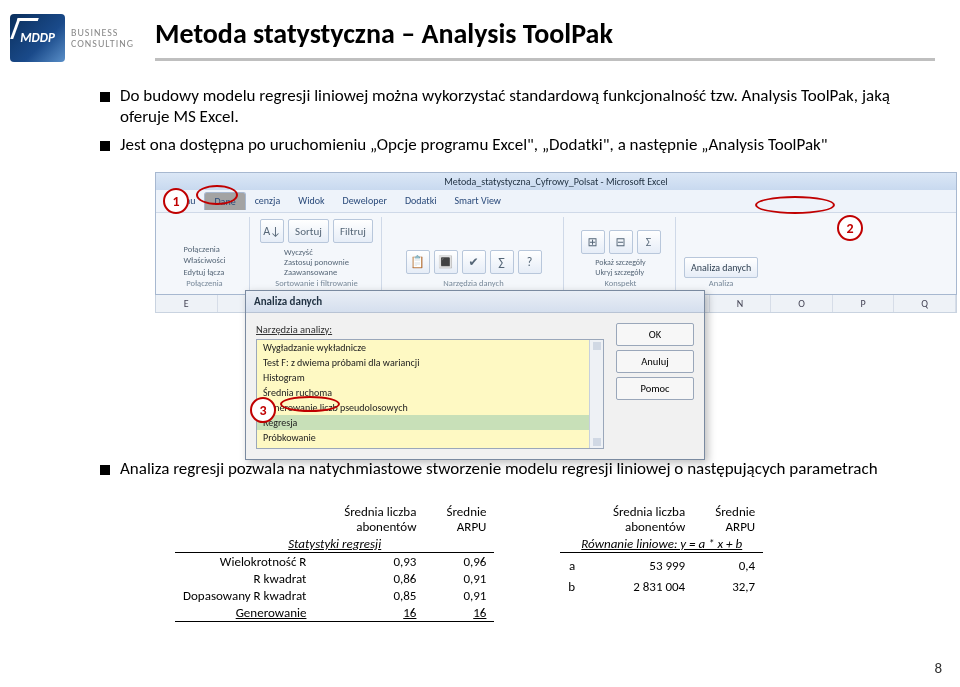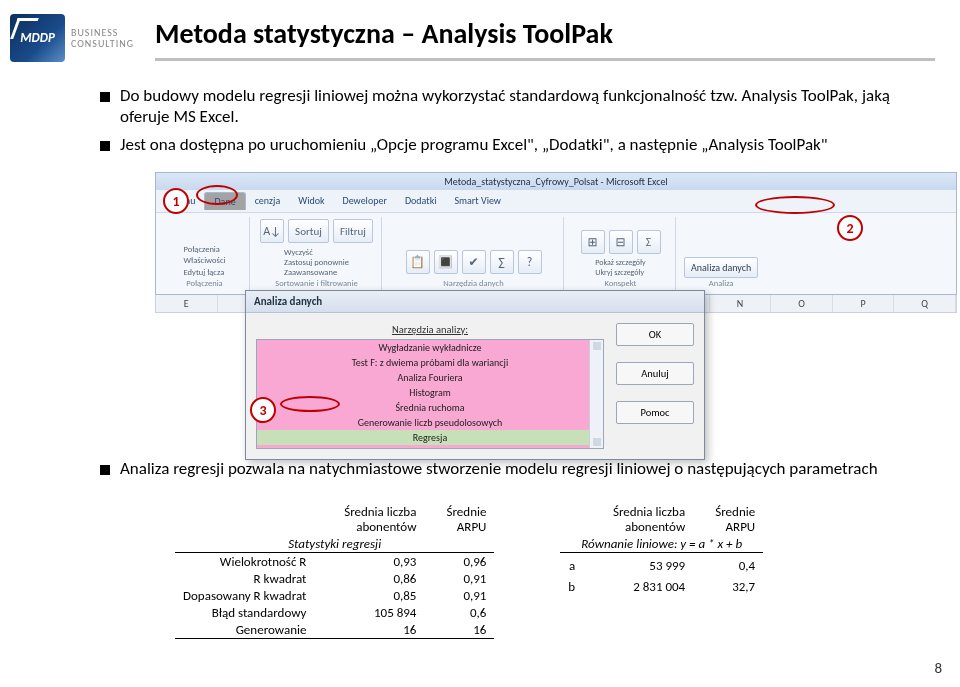--- a/index.html
+++ b/index.html
@@ -191,31 +191,30 @@
     font-weight:bold;
     color:#234;
     border-bottom:1px solid #b8c3d4;
   }
   .dialog-body {
     display:flex;
     padding:10px;
   }
   .dialog-left {
     flex:1;
-    text-align:center;
   }
   .dialog-label {
     font-size:10.5px;
     margin-bottom:3px;
     text-decoration:underline;
     color:#333;
   }
   .listbox {
     border:1px solid #9aa7ba;
-    background:#f9a8d4;
+    background:#fef9c3;
     height:110px;
     overflow:hidden;
     position:relative;
   }
   .listbox div {
     padding:1px 6px;
     font-size:10px;
     color:#222;
   }
   .listbox .sel {
@@ -233,21 +232,21 @@
     position:absolute;
     left:3px; width:8px; height:8px;
     background:#d0d8e4;
   }
   .listbox-scroll::before{top:2px;}
   .listbox-scroll::after{bottom:2px;}
   .dialog-right {
     width:90px;
     display:flex;
     flex-direction:column;
-    gap:16px;
+    gap:4px;
     padding-left:12px;
   }
   .dlg-btn {
     background:#f7f7f7;
     border:1px solid #9aa7ba;
     border-radius:2px;
     padding:4px 0;
     font-size:10.5px;
     text-align:center;
     cursor:pointer;
@@ -291,21 +290,21 @@
     vertical-align:top;
   }
   .tables td, .tables th {
     padding:1px 8px;
     text-align:right;
     font-weight:normal;
   }
   .tables .num { text-align:right; }
   .tables .header-row td { font-style:normal; }
   .tables .italic { font-style:italic; text-align:center;}
-  .tables .bb { border-bottom:1px solid #000; }
+  .tables .bb { border-bottom:1px solid #000;text-decoration:underline; }
   .tables-gap { display:inline-block; width:60px; }
   .pagenum {
     position:absolute;
     right:18px;
     bottom:10px;
     font-size:15px;
     color:#333;
   }
 </style>
 </head>
@@ -422,21 +421,20 @@
 <div class="marker-ring" style="left:280px; top:396px; width:60px; height:16px;"></div>
 
 <div class="dialog">
   <div class="dialog-title">Analiza danych</div>
   <div class="dialog-body">
     <div class="dialog-left">
       <div class="dialog-label">Narzędzia analizy:</div>
       <div class="listbox">
         <div>Wygładzanie wykładnicze</div>
         <div>Test F: z dwiema próbami dla wariancji</div>
-        <div>Analiza Fouriera</div>
         <div>Histogram</div>
         <div>Średnia ruchoma</div>
         <div>Generowanie liczb pseudolosowych</div>
         <div class="sel">Regresja</div>
         <div>Próbkowanie</div>
 
         <div class="listbox-scroll"></div>
       </div>
     </div>
     <div class="dialog-right">
@@ -474,25 +472,20 @@
       <td>R kwadrat</td>
       <td class="num">0,86</td>
       <td class="num">0,91</td>
     </tr>
     <tr>
       <td>Dopasowany R kwadrat</td>
       <td class="num">0,85</td>
       <td class="num">0,91</td>
     </tr>
     <tr>
-      <td>Błąd standardowy</td>
-      <td class="num">105 894</td>
-      <td class="num">0,6</td>
-    </tr>
-    <tr>
       <td class="bb">Generowanie</td>
       <td class="num bb">16</td>
       <td class="num bb">16</td>
     </tr>
   </tbody></table>
   <span class="tables-gap"></span>
   <table>
     <tbody>
         <tr class="header-row">
       <td></td>

